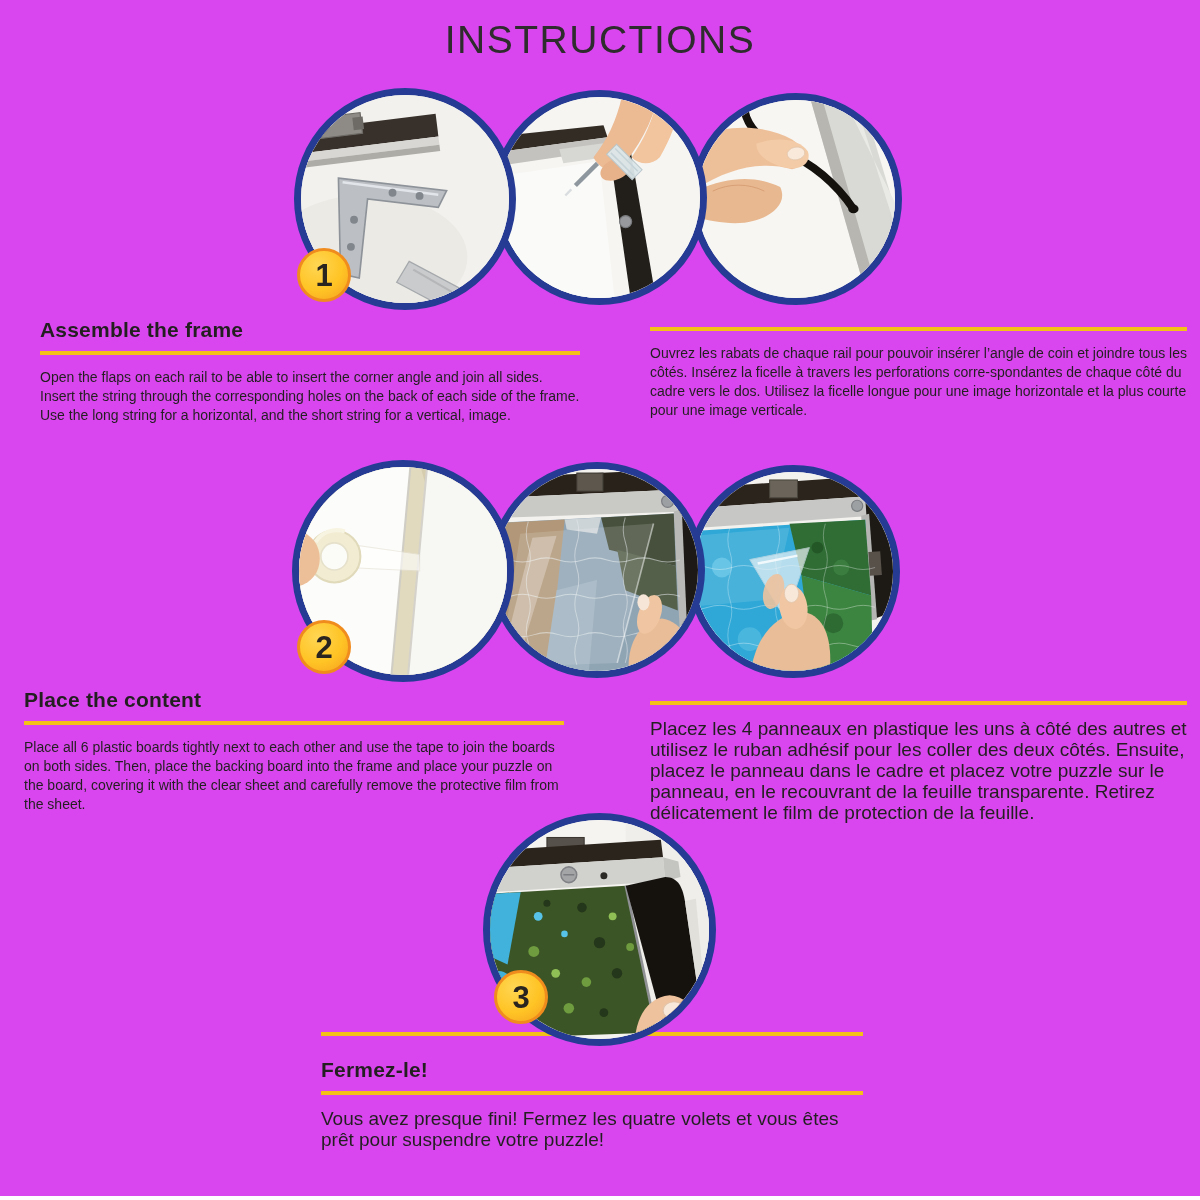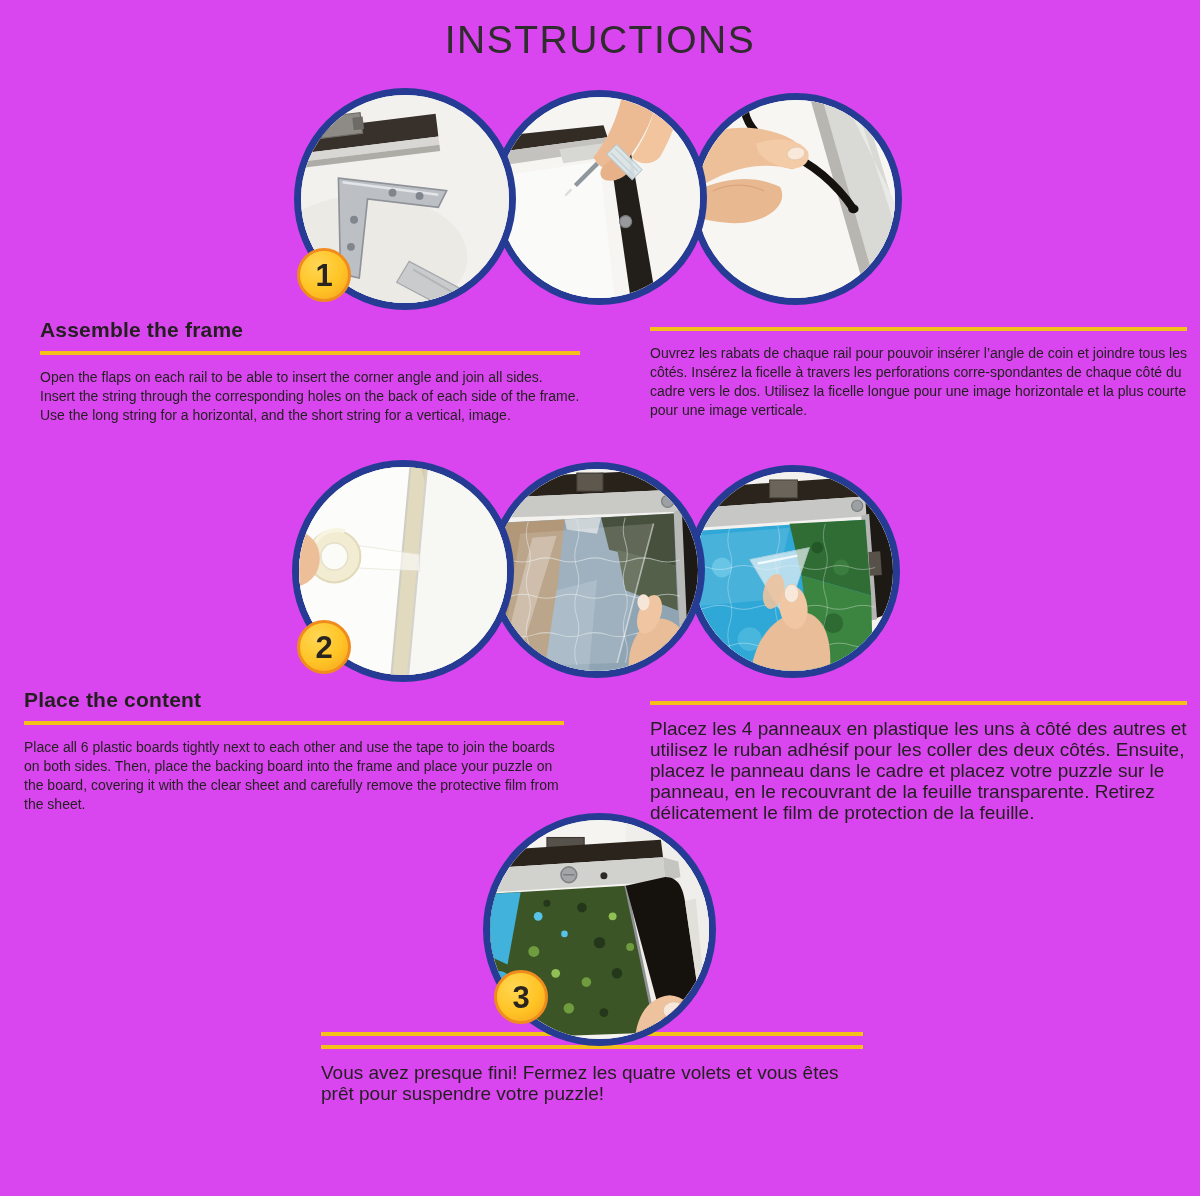--- a/index.html
+++ b/index.html
@@ -244,17 +244,18 @@
       <path d="M92,104 C92,92 96,86 102,85 L105,105 Z" fill="#e3b68f"></path>
     </svg>
   </div>
 
   <div class="badge" style="left:494px;top:970px">
     <span>3</span>
   </div>
 
   <div class="col" style="left:321px;top:1023px;width:542px">
     <div class="rule"></div>
+    <h2 class="gap-heading">Fermez-le!</h2>
     <div class="rule"></div>
     <p class="small">Vous avez presque fini! Fermez les quatre volets et vous êtes prêt pour suspendre votre puzzle!</p>
   </div>
 
 </div>
 
 </body></html>

